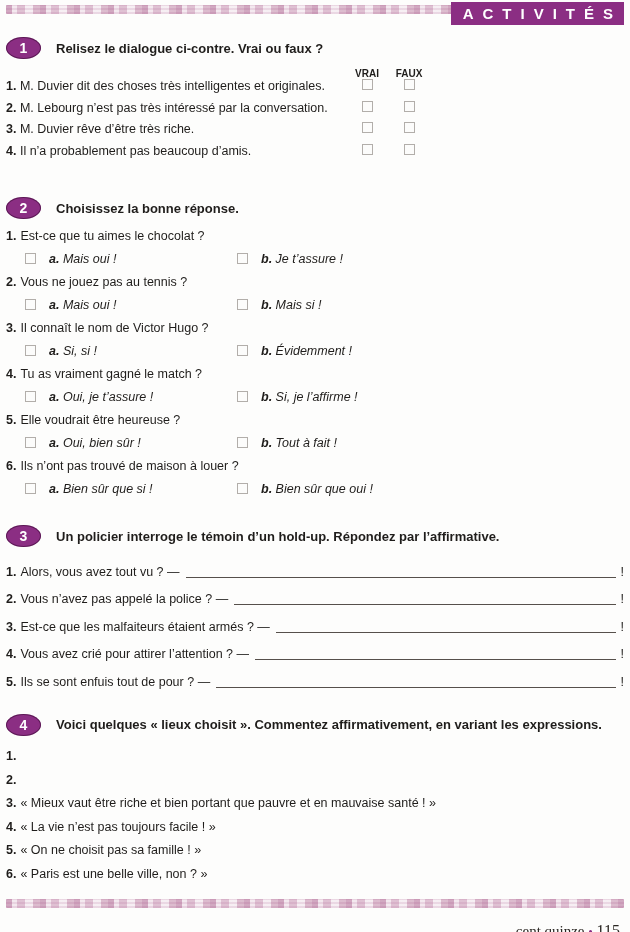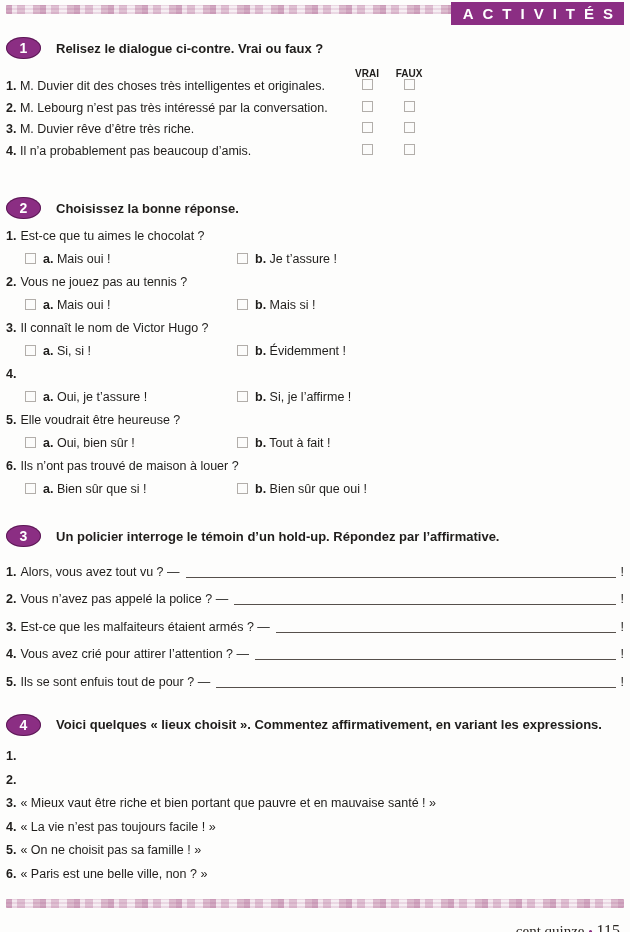--- a/index.html
+++ b/index.html
@@ -37,21 +37,21 @@
   .vf-col { width:42px; text-align:center; }
   .ex1-row { display:flex; align-items:flex-start; height:21.5px; }
   .ex1-label { width:340px; font-size:12.5px; }
   .cb-cell { width:42px; display:flex; justify-content:center; }
   .checkbox { width:11px; height:11px; border:1px solid var(--cb-border); background:#fcfcfb; }
 
   
   .ex2 { margin-top:32px; }
   .ex2-q { height:23px; display:flex; align-items:center; margin-top:0; font-size:12.5px; gap:4px; }
   .ex2-opts { height:23px; display:flex; align-items:center; padding-left:19px; }
-  .opt { display:flex; align-items:center; gap:7px; font-size:12.5px; }
+  .opt { display:flex; align-items:center; gap:13px; font-size:12.5px;font-style:italic; }
   .opt-a { width:212px; }
   .opt-letter { font-weight:bold; }
   .ex2 .first { margin-top:5px; }
 
   
   .ex3 { margin-top:25px; }
   .ex3-rows { margin-top:8px; }
   .ex3-row { height:27.5px; display:flex; align-items:flex-end; font-size:12.5px; padding-bottom:4px; }
   .ex3-row .num { margin-right:4px; }
   .answer-line { flex:1; border-bottom:1.2px solid #56504b; margin:0 5px 1px 6px; height:12px; }
@@ -173,20 +173,21 @@
           <span><span class="opt-letter">a.</span> <span>Si, si !</span></span>
         </div>
       <div class="opt">
           <div class="checkbox"></div>
           <span><span class="opt-letter">b.</span> <span>Évidemment !</span></span>
         </div>
     </div>
 
     <div class="ex2-q">
         <span class="num">4.</span>
+        <span class="q-text">Tu as vraiment gagné le match ?</span>
       </div>
     <div class="ex2-opts">
       <div class="opt opt-a">
           <div class="checkbox"></div>
           <span><span class="opt-letter">a.</span> <span>Oui, je t’assure !</span></span>
         </div>
       <div class="opt">
           <div class="checkbox"></div>
           <span><span class="opt-letter">b.</span> <span>Si, je l’affirme !</span></span>
         </div>

